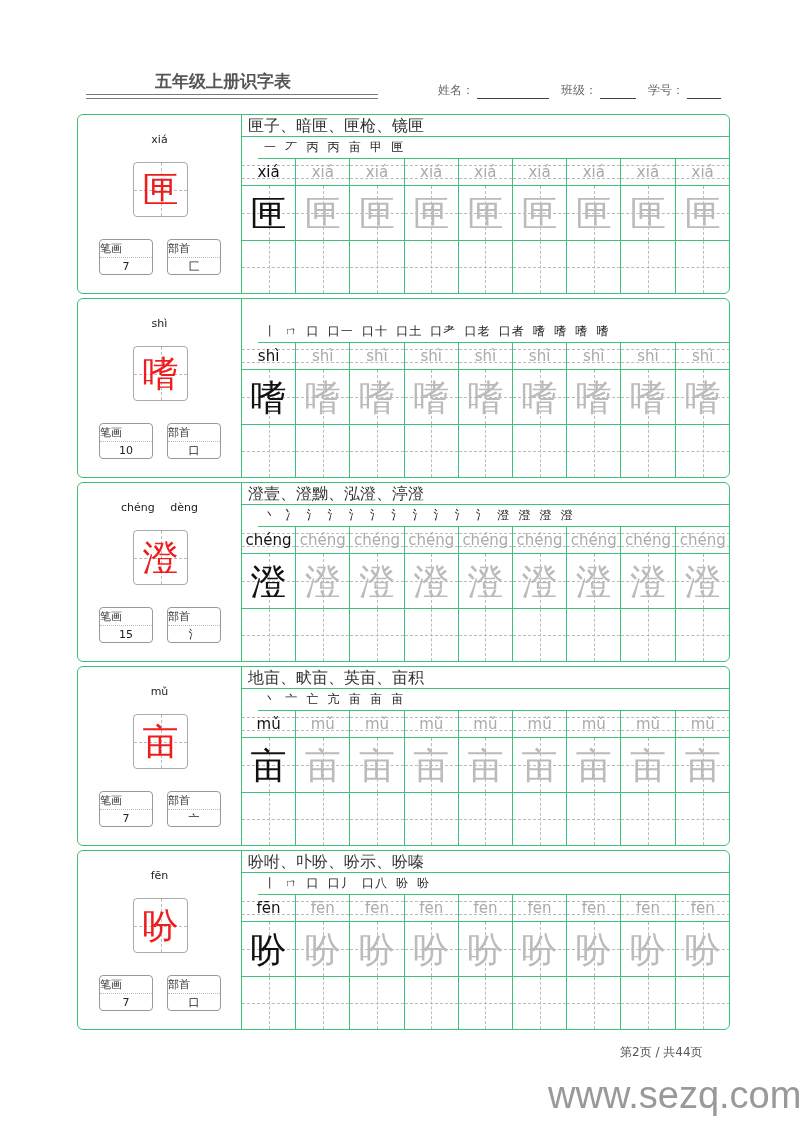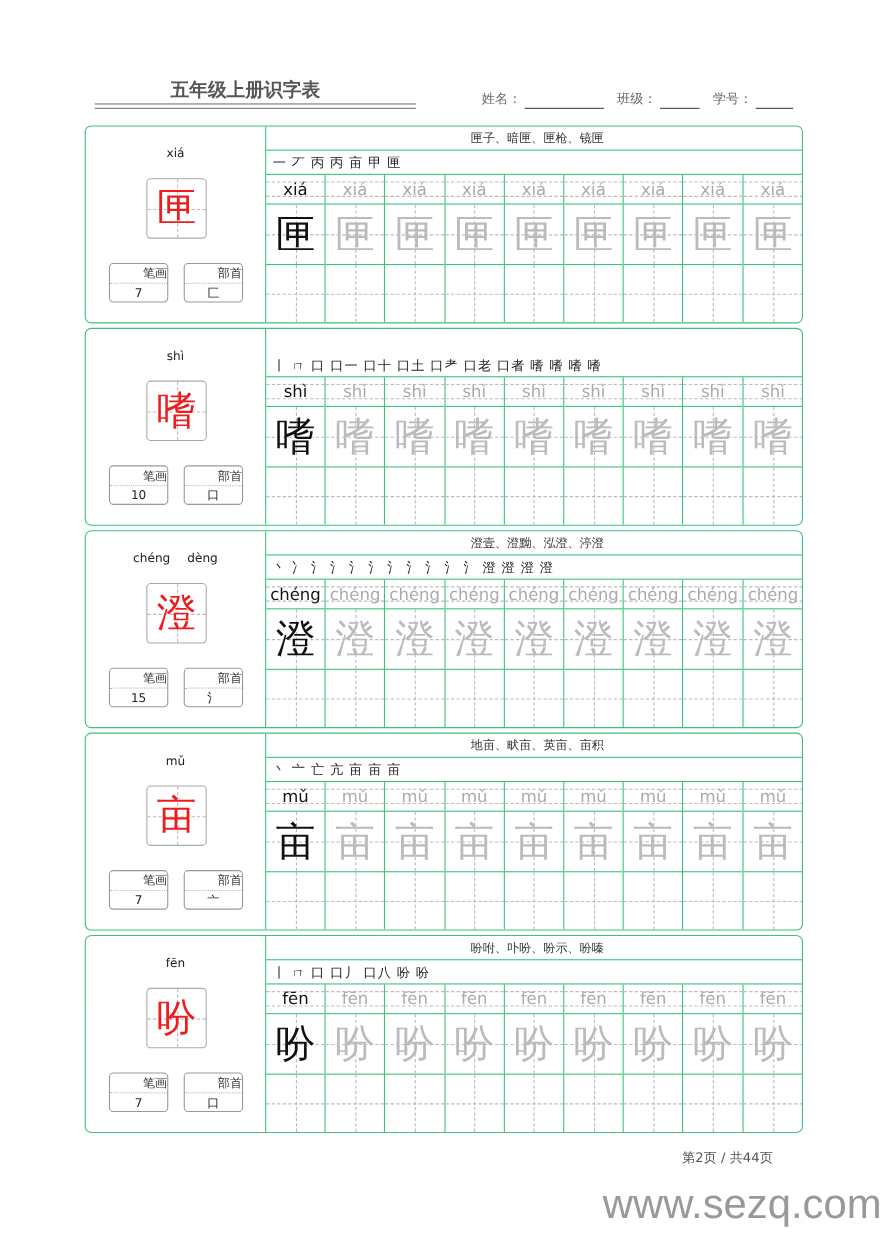--- a/index.html
+++ b/index.html
@@ -10,25 +10,25 @@
   .student-info .lbl { margin-right: 3px; }
   .student-info .blank { display: inline-block; border-bottom: 1px solid #444; height: 14px; margin-right: 12px; }
   .card { position: absolute; left: 77px; width: 653px; border: 1.5px solid #3cc27a; border-radius: 6px; background: #fff; overflow: hidden; }
   .left { position: absolute; left: 0; top: 0; width: 164px; height: 100%; border-right: 1.5px solid #3cc27a; }
   .left .pinyin { position: absolute; top: 18px; width: 100%; text-align: center; font-size: 11px; color: #222; word-spacing: 12px; }
   .left .bigbox { position: absolute; left: 55px; top: 47px; width: 55px; height: 55px; border: 1px solid #aaa; border-radius: 4px; }
   .bigbox .h { position: absolute; left: 0; top: 27px; width: 100%; border-top: 1px dashed #bbb; }
   .bigbox .v { position: absolute; top: 0; left: 27px; height: 100%; border-left: 1px dashed #bbb; }
   .bigbox .ch { position: absolute; left: 0; top: 0; width: 100%; height: 100%; text-align: center; line-height: 53px; font-size: 36px; color: #ee1c1c; font-family: "DejaVu Serif", "Liberation Serif", serif; }
   .infobox { position: absolute; top: 124px; width: 54px; height: 36px; border: 1px solid #999; border-radius: 4px; font-size: 11px; }
-  .infobox .t { height: 18px; line-height: 18px; text-align: right; border-bottom: 1px dotted #bbb; color: #333; }
+  .infobox .t { height: 18px; line-height: 18px; text-align: left; border-bottom: 1px dotted #bbb; color: #333; }
   .infobox .v { height: 17px; line-height: 17px; text-align: center; color: #222; }
   .right { position: absolute; left: 164px; top: 0; right: 0; height: 100%; }
-  .words { position: absolute; left: 0; top: 0; width: 100%; height: 22px; border-bottom: 1.5px solid #3cc27a; font-size: 11px; line-height: 21px; padding-left: 6px; color: #333; text-align: center; }
-  .strokes { position: absolute; left: 0; top: 22px; width: 100%; height: 22px; border-bottom: 1.5px solid #3cc27a; font-size: 12px; line-height: 22px; padding-left: 6px; color: #222; letter-spacing: 1px; font-family: Liberation Sans, sans-serif; }
+  .words { position: absolute; left: 0; top: 0; width: 100%; height: 22px; border-bottom: 1.5px solid #3cc27a; font-size: 16px; line-height: 21px; padding-left: 6px; color: #333; }
+  .strokes { position: absolute; left: 16px; top: 22px; width: 100%; height: 22px; border-bottom: 1.5px solid #3cc27a; font-size: 12px; line-height: 22px; padding-left: 6px; color: #222; letter-spacing: 1px; font-family: Liberation Mono, monospace; }
   .grid { position: absolute; left: 0; top: 44px; width: 100%; bottom: 0; }
   .col { position: absolute; top: 0; bottom: 0; width: 54.2px; border-right: 1.5px solid #3cc27a; }
   .col:last-child { border-right: none; }
   .pycell { position: absolute; left: 0; top: 0; width: 100%; height: 27px; border-bottom: 1.5px solid #3cc27a; }
   .pycell .d1 { position: absolute; left: 0; top: 6px; width: 100%; border-top: 1px dashed #bbb; }
   .pycell .d2 { position: absolute; left: 0; top: 19px; width: 100%; border-top: 1px dashed #bbb; }
   .pycell .py { position: absolute; left: 0; top: 0; width: 100%; text-align: center; font-size: 15px; line-height: 27px; color: #aaa; white-space: nowrap; overflow: hidden; }
   .pycell .py.dark { color: #111; }
   .chcell { position: absolute; left: 0; top: 27px; width: 100%; height: 55px; border-bottom: 1.5px solid #3cc27a; }
   .blankcell { position: absolute; left: 0; top: 82px; width: 100%; bottom: 0; }

